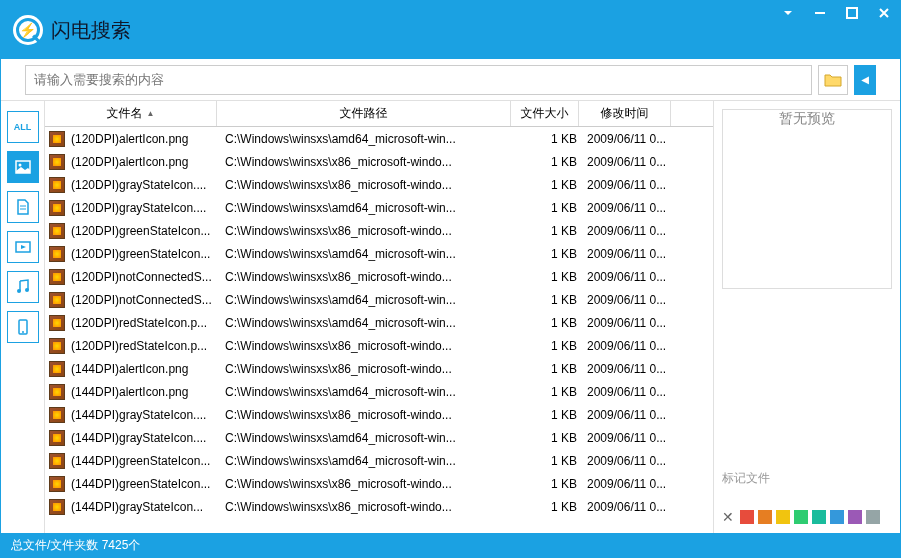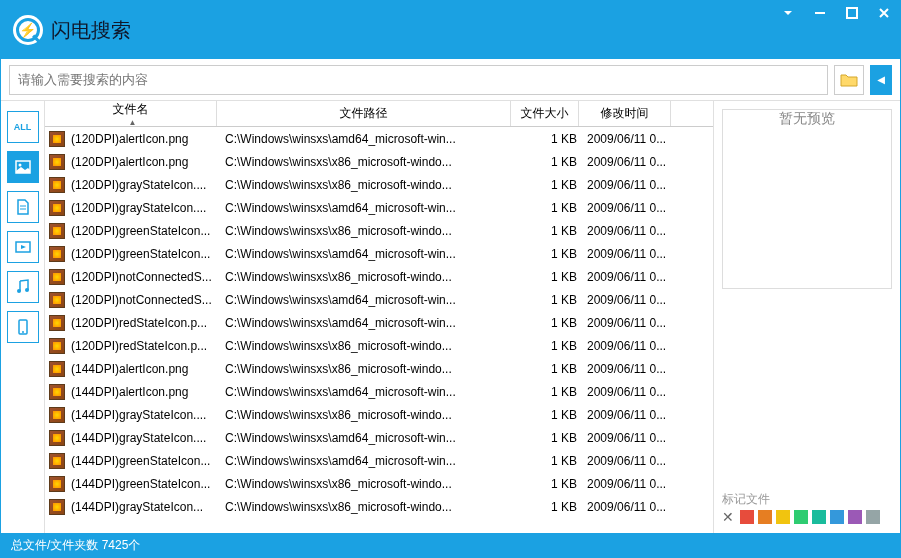--- a/index.html
+++ b/index.html
@@ -6,51 +6,51 @@
 body { width: 901px; height: 558px; overflow: hidden; background: #fff; border: 1px solid #1ba1e2; }
 .titlebar { height: 58px; background: #1ba1e2; display: flex; align-items: center; padding: 0 12px; position: relative; }
 .logo-wrap { display: flex; align-items: center; gap: 8px; }
 .logo-icon { width: 30px; height: 30px; border-radius: 50%; background: #fff; display: flex; align-items: center; justify-content: center; position: relative; }
 .logo-icon::before { content: ""; width: 18px; height: 18px; border: 3px solid #1ba1e2; border-radius: 50%; position: absolute; }
 .logo-icon::after { content: ""; width: 8px; height: 3px; background: #1ba1e2; position: absolute; bottom: 5px; right: 3px; transform: rotate(45deg); }
 .logo-bolt { position: absolute; color: #ffb400; font-size: 14px; font-weight: bold; z-index: 1; }
 .app-title { color: #0f172a; font-size: 20px; font-weight: normal; }
 .window-controls { position: absolute; top: 4px; right: 8px; display: flex; gap: 16px; }
 .win-ctrl { width: 16px; height: 16px; cursor: pointer; display: flex; align-items: center; justify-content: center; color: #fff; }
-.search-row { height: 42px; display: flex; align-items: center; padding: 6px 8px; gap: 6px; border-bottom: 1px solid #e0e0e0; }
+.search-row { height: 42px; display: flex; align-items: center; padding: 6px 24px; gap: 6px; border-bottom: 1px solid #e0e0e0; }
 .search-input { flex: 1; height: 30px; border: 1px solid #ccc; padding: 0 8px; font-size: 13px; outline: none; }
 .folder-btn { width: 30px; height: 30px; border: 1px solid #ccc; display: flex; align-items: center; justify-content: center; cursor: pointer; background: #fff; }
 .collapse-btn { width: 22px; height: 30px; background: #1ba1e2; display: flex; align-items: center; justify-content: center; cursor: pointer; color: #fff; font-size: 10px; }
 .main-area { display: flex; height: 432px; }
 .sidebar { width: 44px; border-right: 1px solid #e0e0e0; display: flex; flex-direction: column; align-items: center; padding-top: 10px; gap: 8px; }
 .side-btn { width: 32px; height: 32px; border: 1px solid #1ba1e2; display: flex; align-items: center; justify-content: center; cursor: pointer; color: #1ba1e2; font-size: 10px; font-weight: bold; background: #fff; }
 .side-btn.active { background: #1ba1e2; color: #fff; }
 .file-panel { flex: 1; display: flex; flex-direction: column; overflow: hidden; border-right: 1px solid #e0e0e0; }
 .table-header { display: flex; height: 26px; border-bottom: 1px solid #ccc; background: #fff; font-size: 12px; }
 .th { border-right: 1px solid #ddd; display: flex; align-items: center; justify-content: center; position: relative; cursor: pointer; }
-.th-name { width: 172px; flex-direction: column; }
+.th-name { width: 172px; }
 .th-path { width: 294px; }
 .th-size { width: 68px; }
 .th-date { width: 92px; }
 .sort-arrow { font-size: 8px; margin-left: 4px; color: #666; }
 .table-body { flex: 1; overflow-y: auto; overflow-x: hidden; }
 .row { display: flex; height: 23px; align-items: center; font-size: 12px; padding-left: 4px; cursor: pointer; }
 .file-icon { width: 16px; height: 16px; background: linear-gradient(135deg,#a0522d,#8b4513); border: 1px solid #5d3a1a; margin-right: 6px; flex-shrink: 0; position: relative; }
 .file-icon::after { content: ""; position: absolute; top: 3px; left: 3px; right: 3px; bottom: 3px; background: radial-gradient(circle,#ffd700,#ff8c00); }
 .cell-name { width: 150px; white-space: nowrap; overflow: hidden; text-overflow: ellipsis; }
 .cell-path { width: 294px; white-space: nowrap; overflow: hidden; text-overflow: ellipsis; padding-left: 4px; }
 .cell-size { width: 68px; text-align: right; padding-right: 6px; }
 .cell-date { width: 92px; white-space: nowrap; overflow: hidden; text-overflow: ellipsis; padding-left: 4px; }
 .table-body::-webkit-scrollbar { width: 16px; }
 .table-body::-webkit-scrollbar-track { background: #f0f0f0; border-left: 1px solid #ddd; }
 .table-body::-webkit-scrollbar-thumb { background: #c0c0c0; border: 1px solid #aaa; }
 .preview-panel { width: 186px; display: flex; flex-direction: column; padding: 8px; }
 .preview-box { flex: 1; border: 1px solid #ddd; display: flex; align-items: flex-start; justify-content: center; color: #888; font-size: 14px; max-height: 180px; }
 .tag-section { margin-top: auto; padding-top: 8px; }
-.tag-label { font-size: 12px; color: #999; margin-bottom: 1px; }
+.tag-label { font-size: 12px; color: #999; margin-bottom: 22px; }
 .tag-colors { display: flex; gap: 4px; align-items: center; }
 .tag-remove { font-size: 14px; color: #666; cursor: pointer; margin-right: 2px; }
 .tag-swatch { width: 14px; height: 14px; cursor: pointer; }
 .statusbar { height: 25px; background: #1ba1e2; display: flex; align-items: center; justify-content: space-between; padding: 12px 10px; color: #fff; font-size: 12px; }
 </style>
 </head>
 <body>
 
 <div class="titlebar">
   <div class="logo-wrap">

